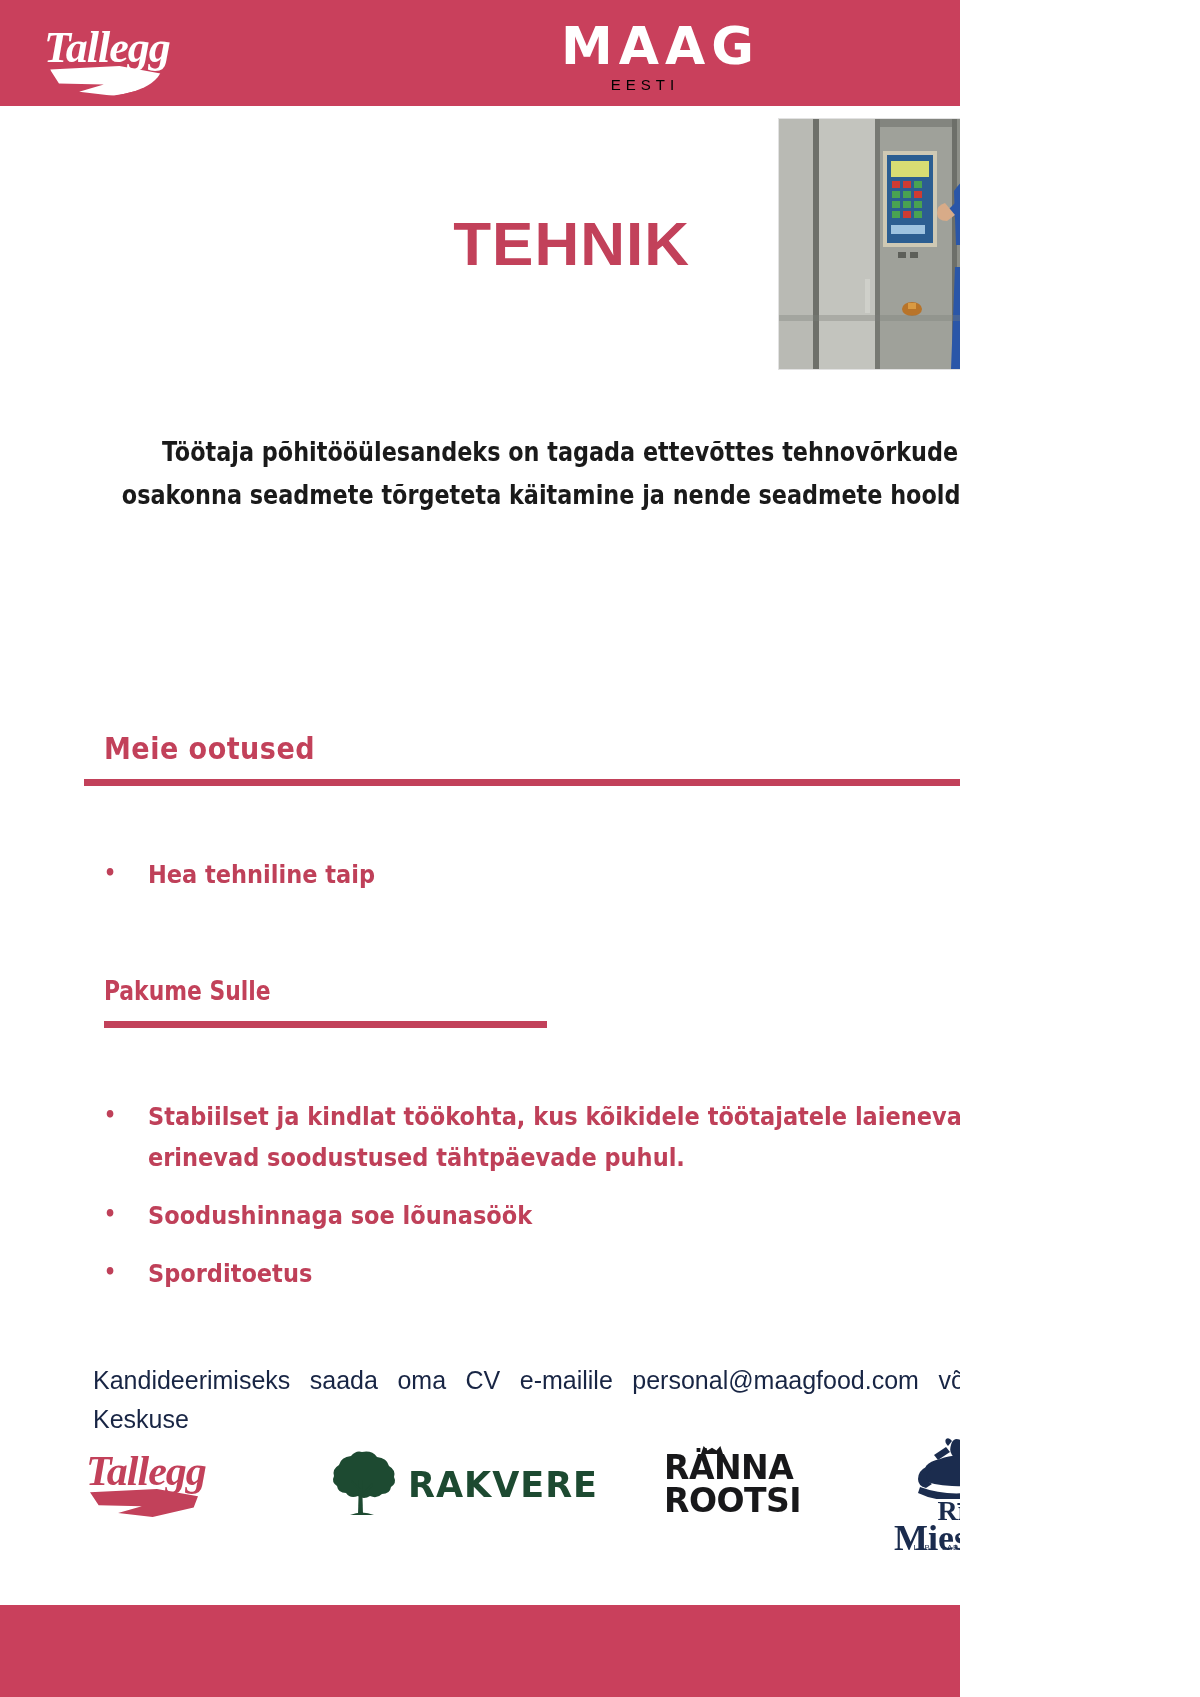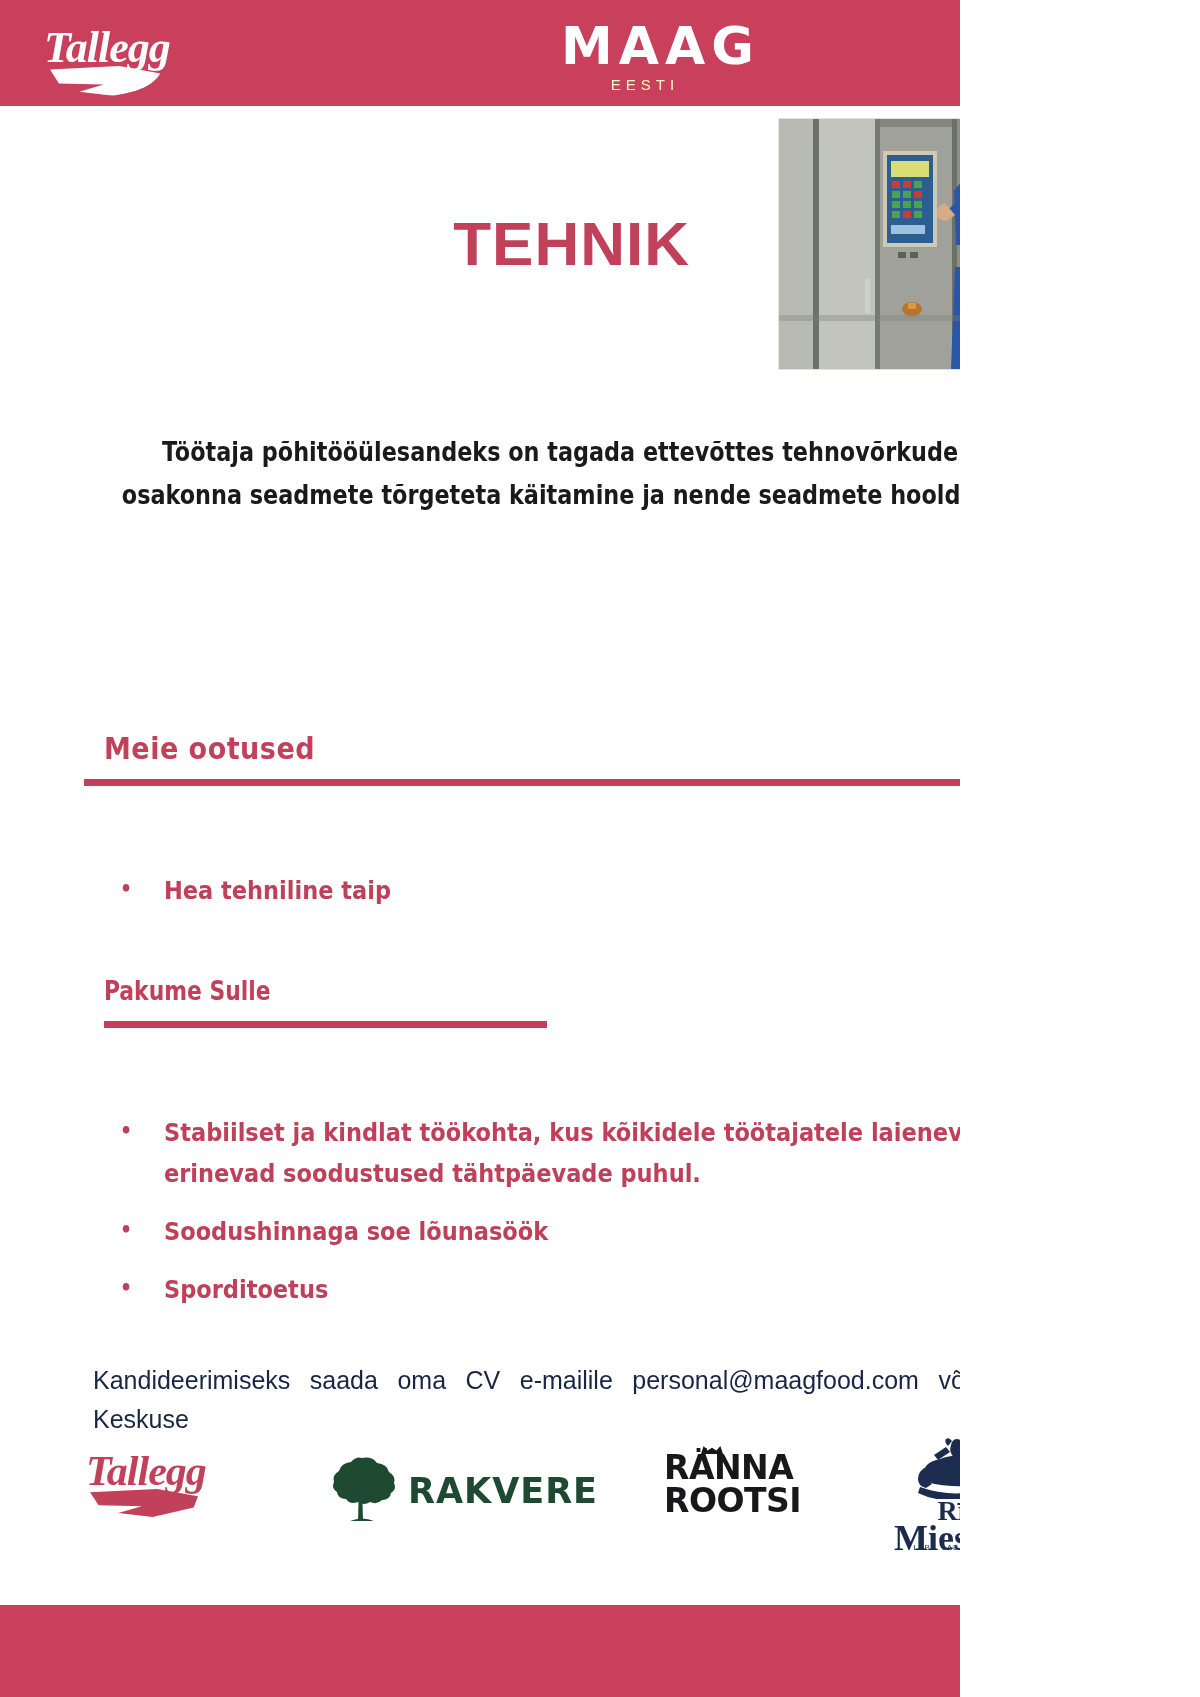--- a/index.html
+++ b/index.html
@@ -70,21 +70,21 @@
     white-space: nowrap;
   }
   .maag-sub {
     position: absolute;
     left: 0; top: 58px;
     width: 230px;
     text-align: center;
     font-family: "Liberation Sans", sans-serif;
     font-size: 15px;
     letter-spacing: 5px;
-    color: #fef9c3;
+    color: #000000;
     white-space: nowrap;
   }
 
   
   .job-title {
     position: absolute;
     left: 130px; top: 208px;
     width: 560px;
     text-align: right;
     font-family: "Liberation Sans", sans-serif;
@@ -147,21 +147,21 @@
   .sec2-rule {
     position: absolute;
     left: 104px; top: 1021px;
     width: 443px; height: 7px;
     background: #c2415a;
   }
 
   
   .bullets {
     position: absolute;
-    margin: 16px;
+    margin: 0;
     padding: 0;
     list-style: none;
   }
   .b1 { left: 96px; top: 854px; width: 900px; }
   .b2 { left: 96px; top: 1096px; width: 930px; }
   .bullet {
     position: relative;
     padding-left: 52px;
     font-family: "DejaVu Sans Condensed", "Liberation Sans Narrow", "Liberation Sans", sans-serif;
     font-weight: bold;
@@ -219,21 +219,21 @@
   .logo-tallegg .tg {
     position: absolute;
     left: 4px; top: 42px;
     width: 108px; height: 28px;
     background: #c2415a;
     clip-path: polygon(0% 12%, 62% 0%, 100% 26%, 96% 66%, 58% 100%, 26% 86%, 48% 62%, 8% 58%);
   }
 
   .logo-rakvere {
     position: absolute;
-    left: 326px; top: 18px;
+    left: 326px; top: 12px;
     width: 250px; height: 70px;
   }
   .logo-rakvere .tree { position: absolute; left: 0; top: 0; width: 72px; height: 70px; }
   .logo-rakvere .rw {
     position: absolute;
     left: 82px; top: 16px;
     font-family: "DejaVu Sans", sans-serif;
     font-weight: bold;
     font-size: 35px;
     letter-spacing: 1px;

